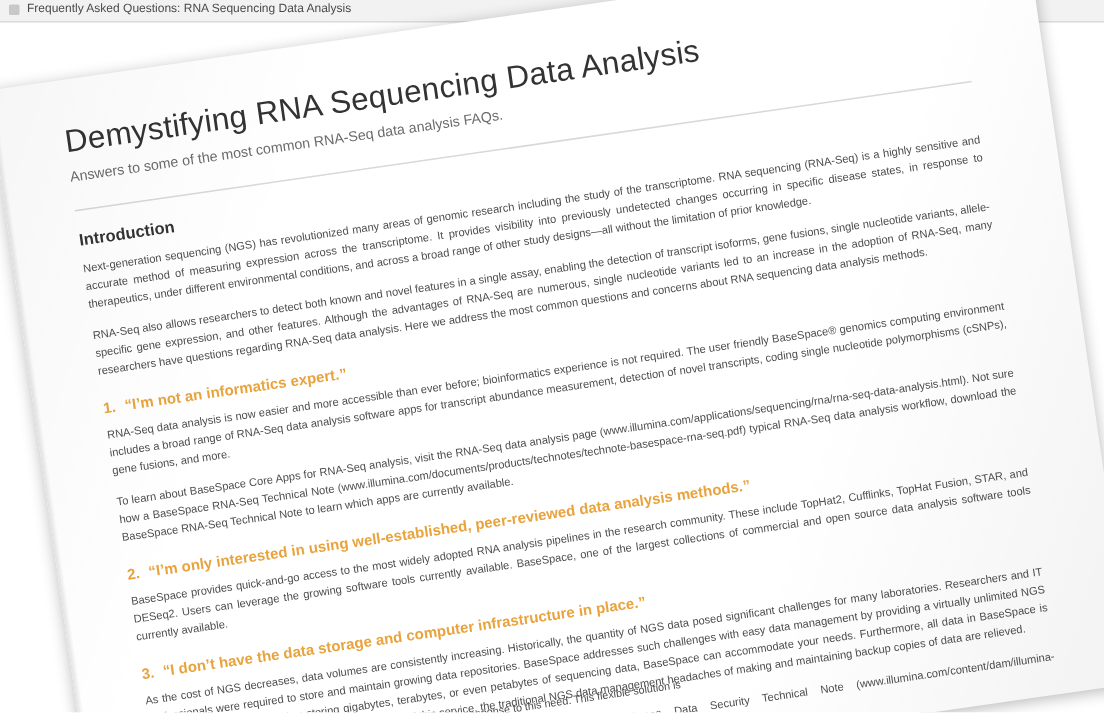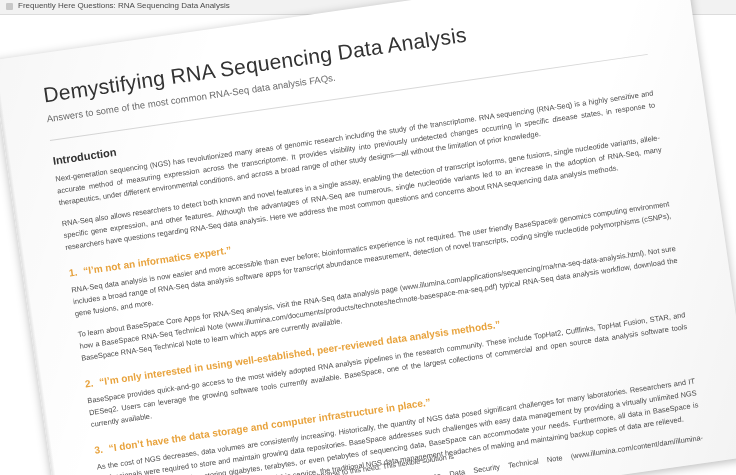--- a/index.html
+++ b/index.html
@@ -168,21 +168,21 @@
     background: linear-gradient(90deg, #e3e3e3, #ffffff);
   }
 </style>
 </head>
 <body>
 
 <div id="stage">
 
   <div id="top-strip">
     <div class="fav"></div>
-    <div class="tab-title">Frequently Here Questions: RNA Sequencing Data Analysis</div>
+    <div class="tab-title">Frequently Asked Questions: RNA Sequencing Data Analysis</div>
   </div>
 
   <div id="page-wrap">
     <div id="page">
       <div class="page-edge"></div>
 
       <div class="content">
 
         <h1 class="doc-title">Demystifying RNA Sequencing Data Analysis</h1>
         <p class="doc-subtitle">Answers to some of the most common RNA-Seq data analysis FAQs.</p>

